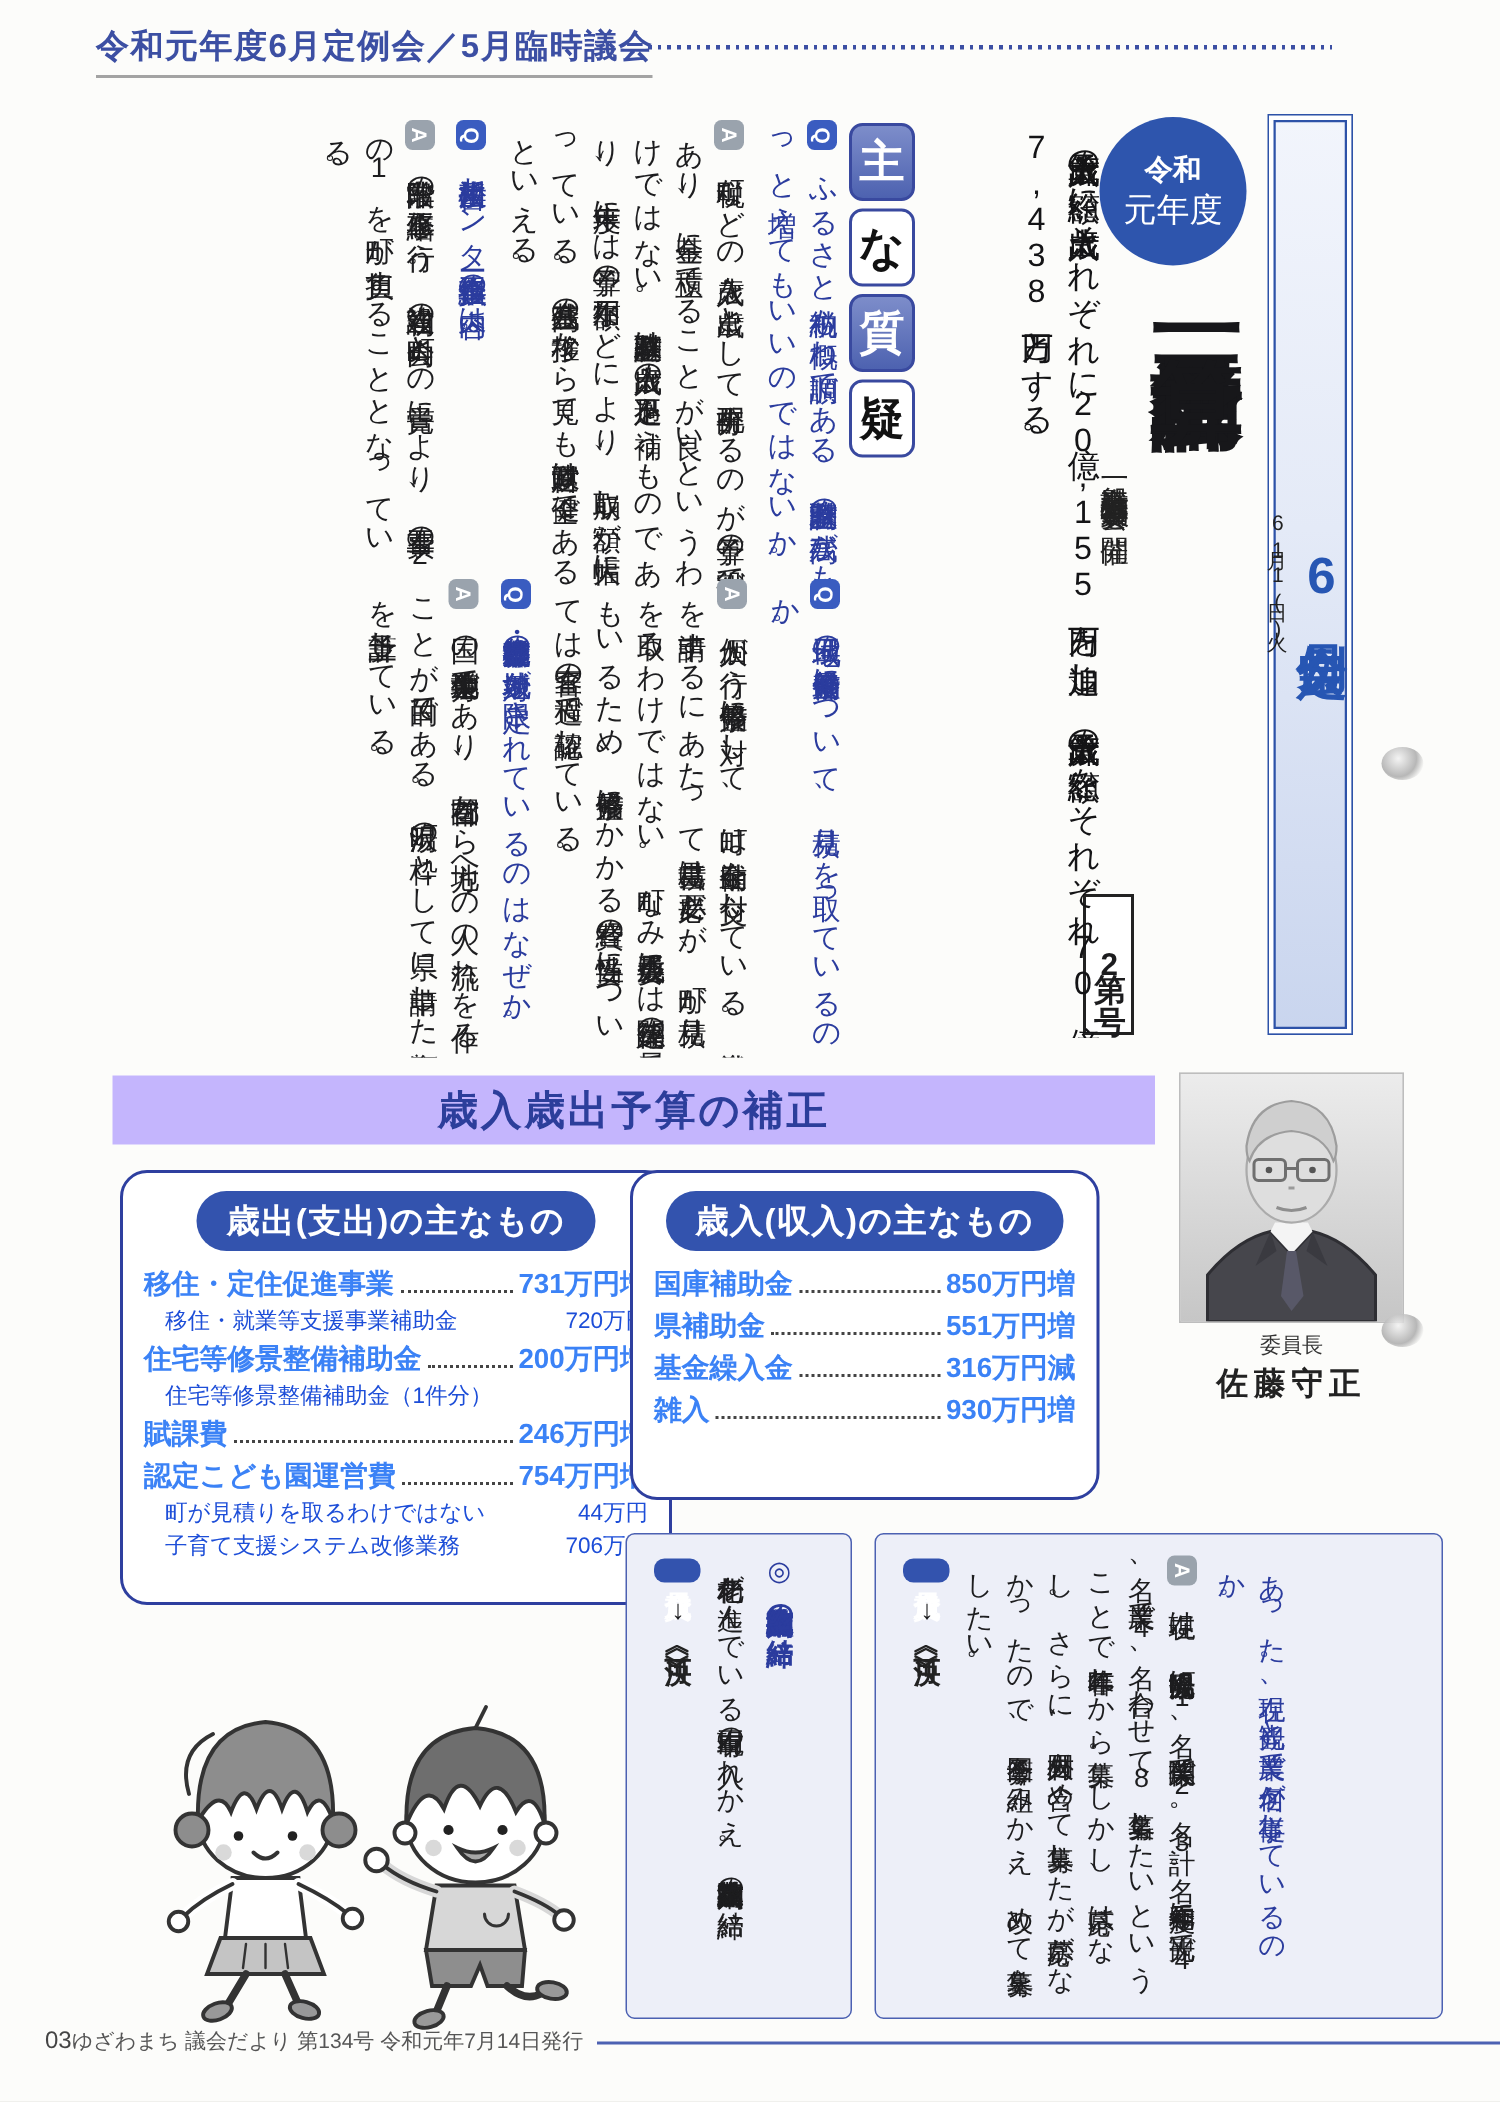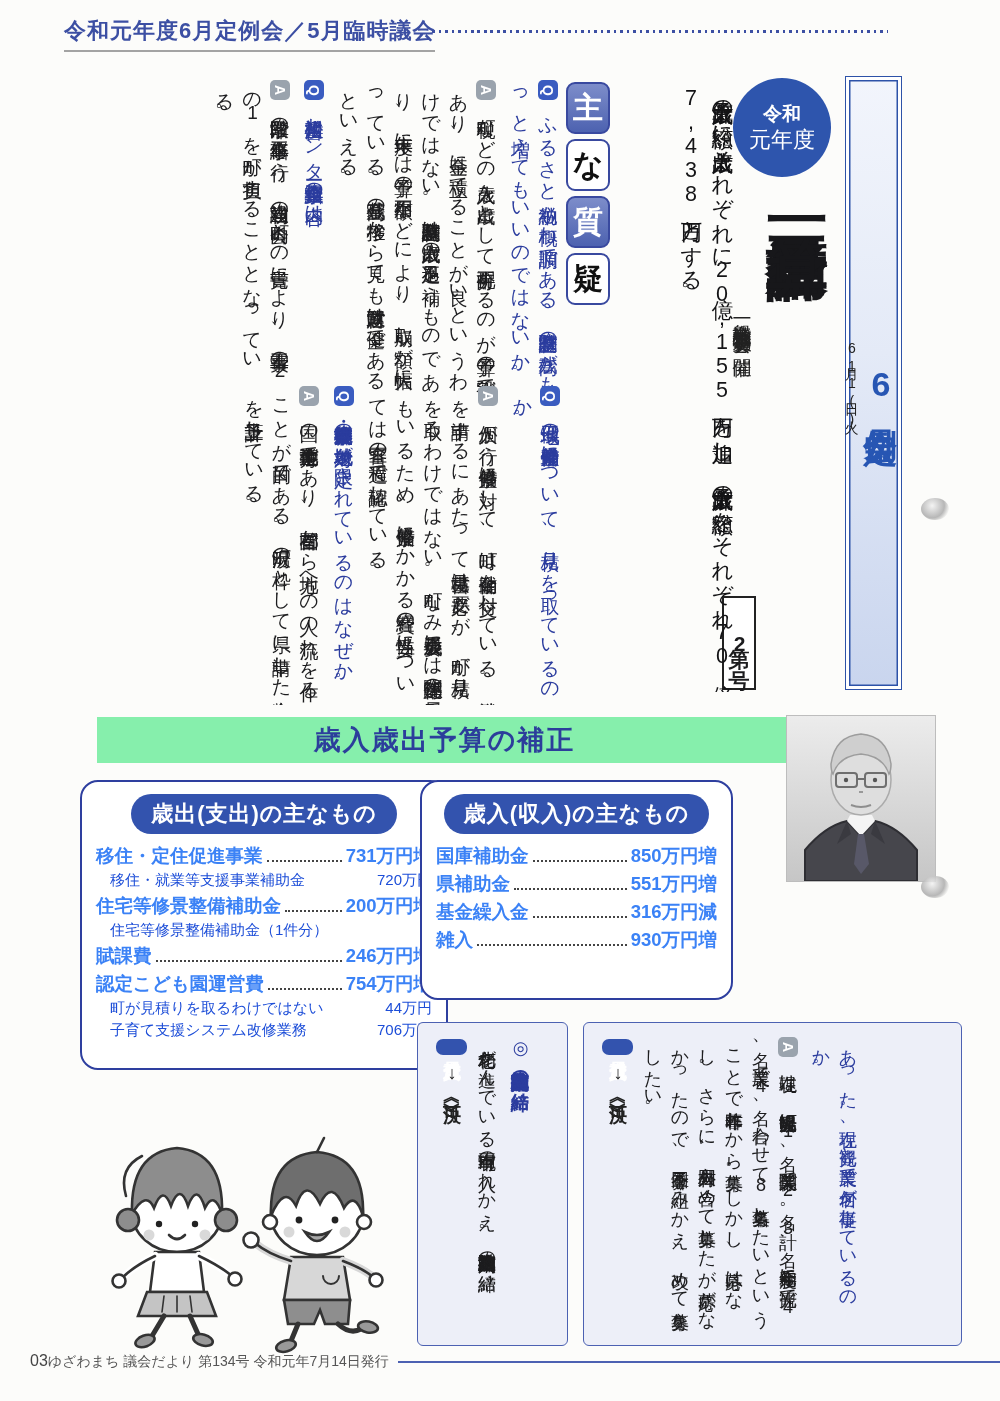--- a/index.html
+++ b/index.html
@@ -56,22 +56,22 @@
   .q-text{ color:#2b3c9e; }
   .a-text{ color:#1d1d1f; }
   .qa-ic{ display:inline-block; width:20px; height:20px; border-radius:5px; color:#fff;
         font-size:14px; font-weight:bold; text-align:center; line-height:20px;
         margin-inline-end:5px; text-orientation:mixed; }
   .qa-ic.q{ background:#3a5cc0; }
   .qa-ic.a{ background:#9aa3ad; }
 
   
   .budget-banner{ position:absolute; left:75px; top:717px; width:695px; height:46px;
-        background:#86efac; display:flex; align-items:center; justify-content:center;
-        font-size:27px; font-weight:bold; color:#2c3e9b; letter-spacing:2px;margin-left:22px; }
+        background:#c4b5fd; display:flex; align-items:center; justify-content:center;
+        font-size:27px; font-weight:bold; color:#2c3e9b; letter-spacing:2px; }
   .bbox{ position:absolute; background:#fff; border:2.5px solid #2e3f9f; border-radius:18px;
         padding:10px 14px 8px; }
   #expense-box{ left:80px; top:780px; width:368px; height:290px; }
   #revenue-box{ left:420px; top:780px; width:313px; height:220px; }
   .pill{ width:fit-content; margin:2px auto 9px; background:#3353ae; color:#fff;
         font-size:22px; font-weight:bold; padding:5px 20px; border-radius:24px; letter-spacing:1px; }
   .brow{ display:flex; align-items:baseline; margin:3px 0; }
   .brow .lbl{ white-space:nowrap; }
   .brow.main{ font-size:18.5px; font-weight:bold; color:#3b82f6; }
   .brow.main .dots{ flex:1; border-bottom:2.5px dotted #444; margin:0 4px 4px; min-width:10px; }
@@ -239,20 +239,24 @@
       <ellipse cx="74" cy="64" rx="30" ry="35" fill="#dedede" stroke="#ababab" stroke-width="1.5"></ellipse>
       <path d="M44,48 Q48,20 74,18 Q100,20 104,48 Q104,55 102,58 Q96,40 74,38 Q52,40 46,58 Q44,55 44,48 Z" fill="#cfcfcf" stroke="#9d9d9d" stroke-width="1.5"></path>
       <rect x="49" y="57" width="21" height="14" rx="3" fill="none" stroke="#6f6f6f" stroke-width="2"></rect>
       <rect x="78" y="57" width="21" height="14" rx="3" fill="none" stroke="#6f6f6f" stroke-width="2"></rect>
       <line x1="70" y1="63" x2="78" y2="63" stroke="#6f6f6f" stroke-width="2"></line>
       <circle cx="59" cy="64" r="2.2" fill="#555"></circle>
         <circle cx="88" cy="64" r="2.2" fill="#555"></circle>
       <path d="M72,76 L76,76" stroke="#999" stroke-width="2"></path>
       <path d="M64,89 Q74,93 84,89" stroke="#8e8e8e" stroke-width="2" fill="none"></path>
     </svg>
+  </div>
+  <div class="photo-cap">
+    <div class="role">委員長</div>
+    <div class="name">佐藤守正</div>
   </div>
 
   <div id="agenda-right" class="agenda">
     <div class="body v">
       <p class="q-text">あった。現在、観光と農業で何名が従事しているのか。</p>
       <p><span class="qa-ic a">A</span><span class="a-text">現在は、湯沢町観光協会に1名、農業関係で2名。計3名。令和元年度に観光で4名、農業で4名、合わせて8名募集したいということで昨年暮れから募集。しかし、応募はなし。さらに、外国人材も含めて募集したが応募がなかったので、今回予算を組みかえ、改めて募集をしたい。</span></p>
       <p class="vote">
         <span class="vote-badge">賛成全員</span><span class="vote-arrow">↓</span><span class="vote-result">《可決》</span>
       </p>
     </div>

